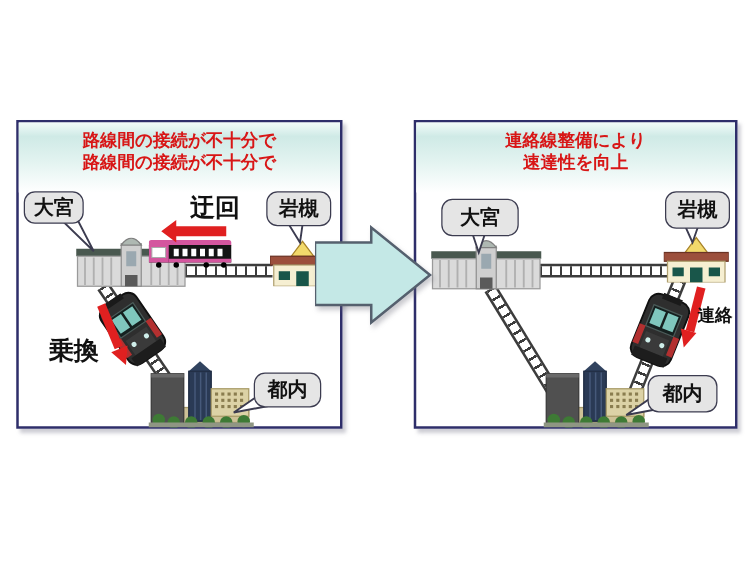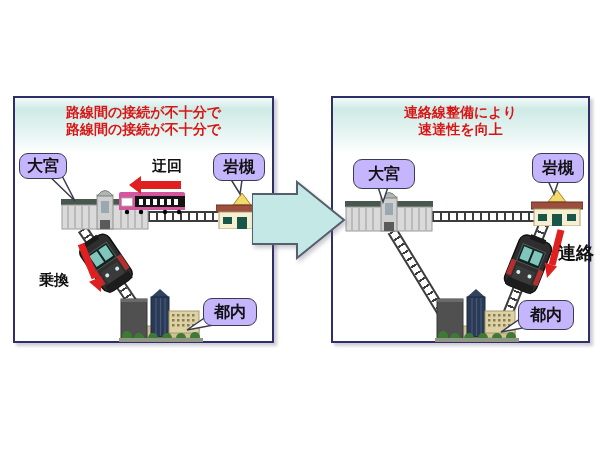--- a/index.html
+++ b/index.html
@@ -28,25 +28,25 @@
   .track {
     position:absolute; height:11px; box-sizing:border-box;
     border-top:2px solid #3c3c3c; border-bottom:2px solid #3c3c3c;
     background:repeating-linear-gradient(90deg,#3c3c3c 0 2px,transparent 2px 8px);
     transform-origin:0 0; z-index:1;
   }
   .art   { position:absolute; z-index:2; }
   .train { position:absolute; z-index:3; }
   .arrow-svg { position:absolute; z-index:6; }
   .label {
-    position:absolute; font-weight:bold; font-size:15px; color:#111;
+    position:absolute; font-weight:bold; font-size:20px; color:#111;
     z-index:6; white-space:nowrap; line-height:16px;
   }
   .bubble {
-    position:absolute; background:#c4b5fd; border:1.6px solid #3c3c50;
+    position:absolute; background:#e5e5e5; border:1.6px solid #3c3c50;
     border-radius:9px; font-size:16px; font-weight:bold; color:#111;
     display:flex; align-items:center; justify-content:center;
     box-sizing:border-box; z-index:5; white-space:nowrap;
   }
   .tail { position:absolute; z-index:4; }
   .big-arrow {
     position:absolute; left:252px; top:180px; z-index:9;
     filter:drop-shadow(2px 3px 2px rgba(100,100,115,.35));
   }
   .defs-holder { position:absolute; width:0; height:0; overflow:hidden; }
@@ -221,21 +221,21 @@
 
     <svg class="train" style="left:175px; top:137px; width:40px; height:58px; transform:rotate(22deg);">
         <use href="#sym-train-front"></use>
       </svg>
 
     <svg class="arrow-svg" style="left:204px; top:126px;" width="30" height="60" viewBox="0 0 30 60">
       <line x1="24" y1="6" x2="15" y2="41" stroke="#e02020" stroke-width="7"></line>
       <polygon points="20.1,42.4 7.7,38.8 10,54" fill="#e02020"></polygon>
     </svg>
 
-    <div class="label" style="left:225px; top:147px; font-size:18px;text-align:center;">連絡</div>
+    <div class="label" style="left:225px; top:147px; font-size:14px;text-align:center;">連絡</div>
 
     <svg class="tail" style="left:40px; top:78px;" width="22" height="30" viewBox="0 0 22 30">
       <polygon points="2,2 18,2 10,26" fill="#fff" stroke="#3c3c50" stroke-width="1.5"></polygon>
     </svg>
     <svg class="tail" style="left:210px; top:74px;" width="22" height="26" viewBox="0 0 22 26">
       <polygon points="2,2 18,2 11,22" fill="#fff" stroke="#3c3c50" stroke-width="1.5"></polygon>
     </svg>
     <svg class="tail" style="left:166px; top:214px;" width="38" height="24" viewBox="0 0 38 24">
       <polygon points="28,2 34,14 2,20" fill="#fff" stroke="#3c3c50" stroke-width="1.5"></polygon>
     </svg>

